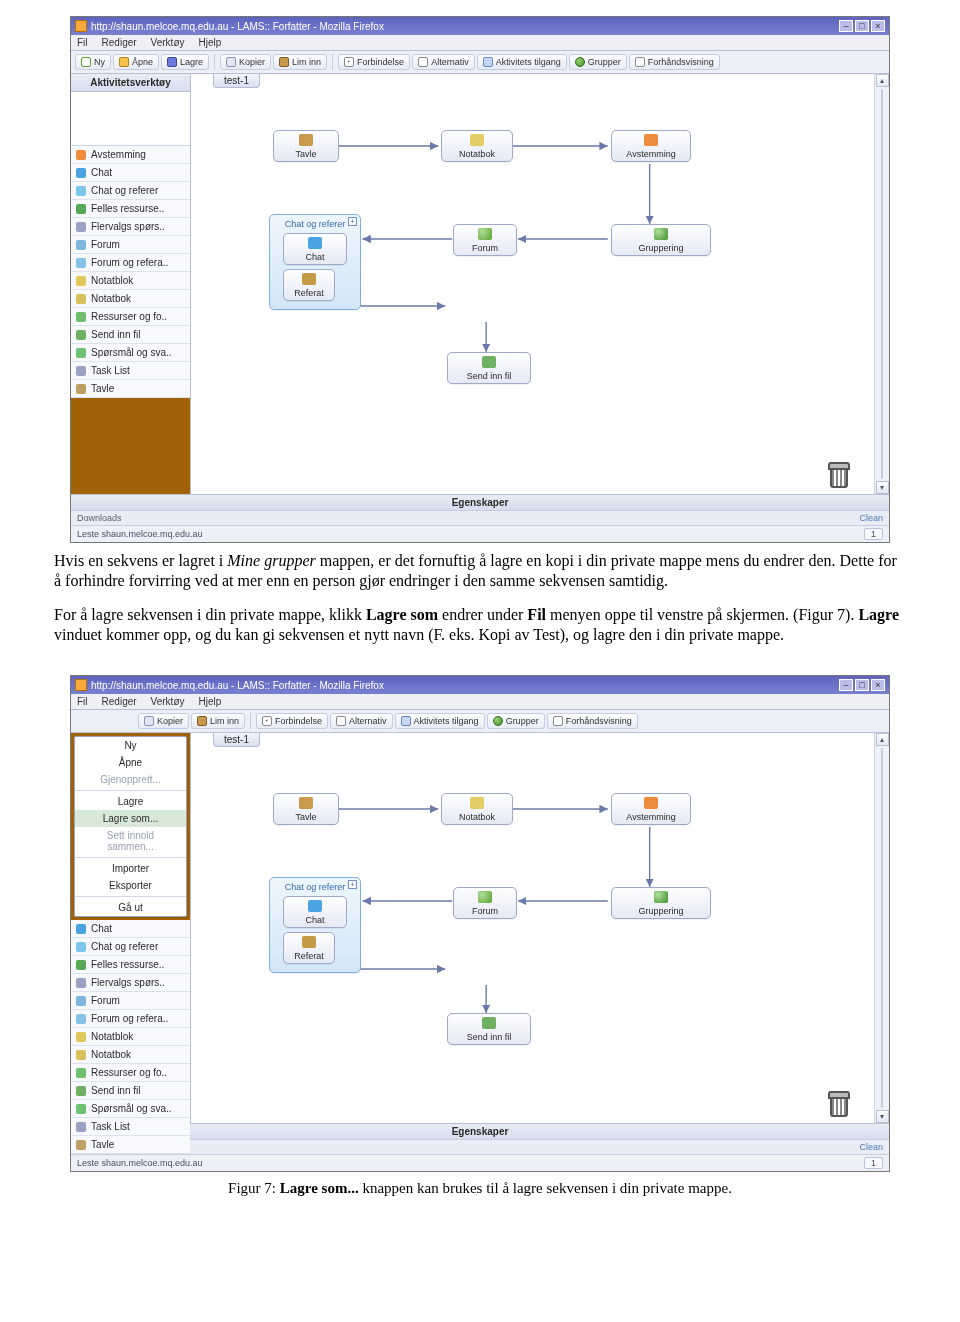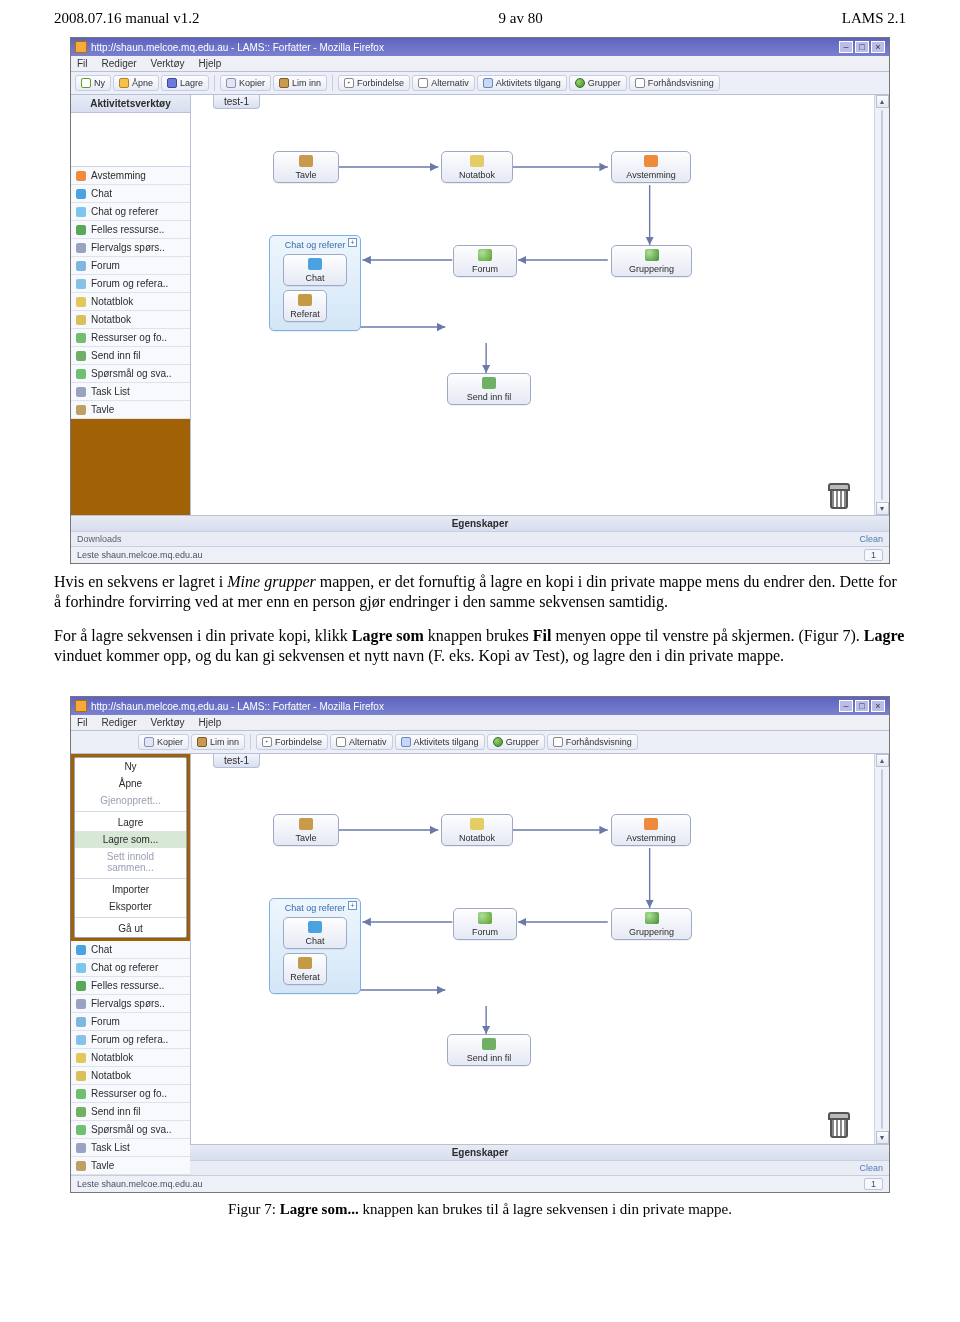--- a/index.html
+++ b/index.html
@@ -80,23 +80,23 @@
   .tab-chip { position: absolute; top: 0; left: 22px; background: linear-gradient(#f2f5fb,#d9dff0); border: 1px solid #b5bdd7; border-top: none; border-radius: 0 0 4px 4px; padding: 1px 10px; font-size: 10px; }
 
   .node { position: absolute; border: 1px solid #9ea9c8; border-radius: 5px; background: linear-gradient(#fefeff,#e5e9f4); padding: 18px 0 2px 0; text-align: center; font-size: 9px; box-shadow: 0 1px 0 rgba(0,0,0,.06); }
   .node .nicon { position: absolute; left: 50%; top: 3px; transform: translateX(-50%); width: 14px; height: 12px; border-radius: 2px; }
   .node.tavle { width: 66px; }
   .node.nb { width: 72px; }
   .node.vote { width: 80px; }
   .node.chatref { width: 92px; border-color: #7fb0e5; background: linear-gradient(#eef6fd,#d3e6f7); }
   .node.chatref .expand { position: absolute; top: 2px; right: 3px; width: 9px; height: 9px; background: #fff; border: 1px solid #6c92c6; font-size: 7px; line-height: 8px; text-align: center; color: #4066a0; }
   .node.chat { width: 64px; }
-  .node.ref { width: 44px; text-align: center; }
+  .node.ref { width: 52px; text-align: center; }
   .node.forum { width: 64px; }
-  .node.group { width: 81px; }
+  .node.group { width: 100px; }
   .node.send { width: 84px; }
   .ni-tavle { background: #c99a4b; }
   .ni-nb { background: #e4cd64; }
   .ni-vote { background: #ee8a3c; }
   .ni-chat { background: #4aa3e0; border-radius: 50%; }
   .ni-ref { background: #c59a47; }
   .ni-forum { background: radial-gradient(circle at 30% 30%, #aee09a, #5aa02c); border-radius: 50%; }
   .ni-group { background: radial-gradient(circle at 30% 30%, #aee09a, #3f8f2e); border-radius: 50%; }
   .ni-send { background: #6fb065; }
 
@@ -116,25 +116,20 @@
   .status .spacer { flex: 1; }
   .status .zone { border: 1px solid #bcc4da; background: #f6f8fc; padding: 0 6px; border-radius: 2px; }
 
   svg.arrows { position: absolute; inset: 0; width: 100%; height: 100%; pointer-events: none; }
 </style>
 </head>
 <body>
 
 <div class="page">
 
-  <div class="header-row">
-    <div class="header-left">2008.07.16 manual v1.2</div>
-    <div class="header-center">9  av 80</div>
-    <div class="header-right">LAMS 2.1</div>
-  </div>
 
   <div class="figure-wrap">
     <div class="shot">
       <div class="titlebar">
         <span class="favicon"></span>
         <span>http://shaun.melcoe.mq.edu.au - LAMS:: Forfatter - Mozilla Firefox</span>
         <span class="winbtns">
           <span class="winbtn">–</span>
           <span class="winbtn">□</span>
           <span class="winbtn">×</span>
@@ -312,21 +307,21 @@
         <span class="spacer"></span>
         <span class="zone">1</span>
       </div>
     </div>
   </div>
 
   <p class="para">
     <span>Hvis en sekvens er lagret i </span><span class="italic">Mine grupper</span><span> mappen, er det fornuftig å lagre en kopi i din private mappe mens du endrer den. Dette for å forhindre forvirring ved at mer enn en person gjør endringer i den samme sekvensen samtidig.</span>
   </p>
   <p class="para">
-    <span>For å lagre sekvensen i din private kopi, klikk </span><span class="bold">Lagre som</span><span>  knappen brukes </span><span class="bold">Fil</span><span> menyen oppe til venstre på skjermen. (Figur 7). </span><span class="bold">Lagre</span><span> vinduet kommer opp, og du kan gi sekvensen et nytt navn (F. eks. Kopi av Test), og lagre den i din private mappe.</span>
+    <span>For å lagre sekvensen i din private mappe, klikk </span><span class="bold">Lagre som</span><span>  endrer under </span><span class="bold">Fil</span><span> menyen oppe til venstre på skjermen. (Figur 7). </span><span class="bold">Lagre</span><span> vinduet kommer opp, og du kan gi sekvensen et nytt navn (F. eks. Kopi av Test), og lagre den i din private mappe.</span>
   </p>
 
   <div class="figure-wrap" style="margin-top:30px">
     <div class="shot">
       <div class="titlebar">
         <span class="favicon"></span>
         <span>http://shaun.melcoe.mq.edu.au - LAMS:: Forfatter - Mozilla Firefox</span>
         <span class="winbtns">
           <span class="winbtn">–</span>
           <span class="winbtn">□</span>

